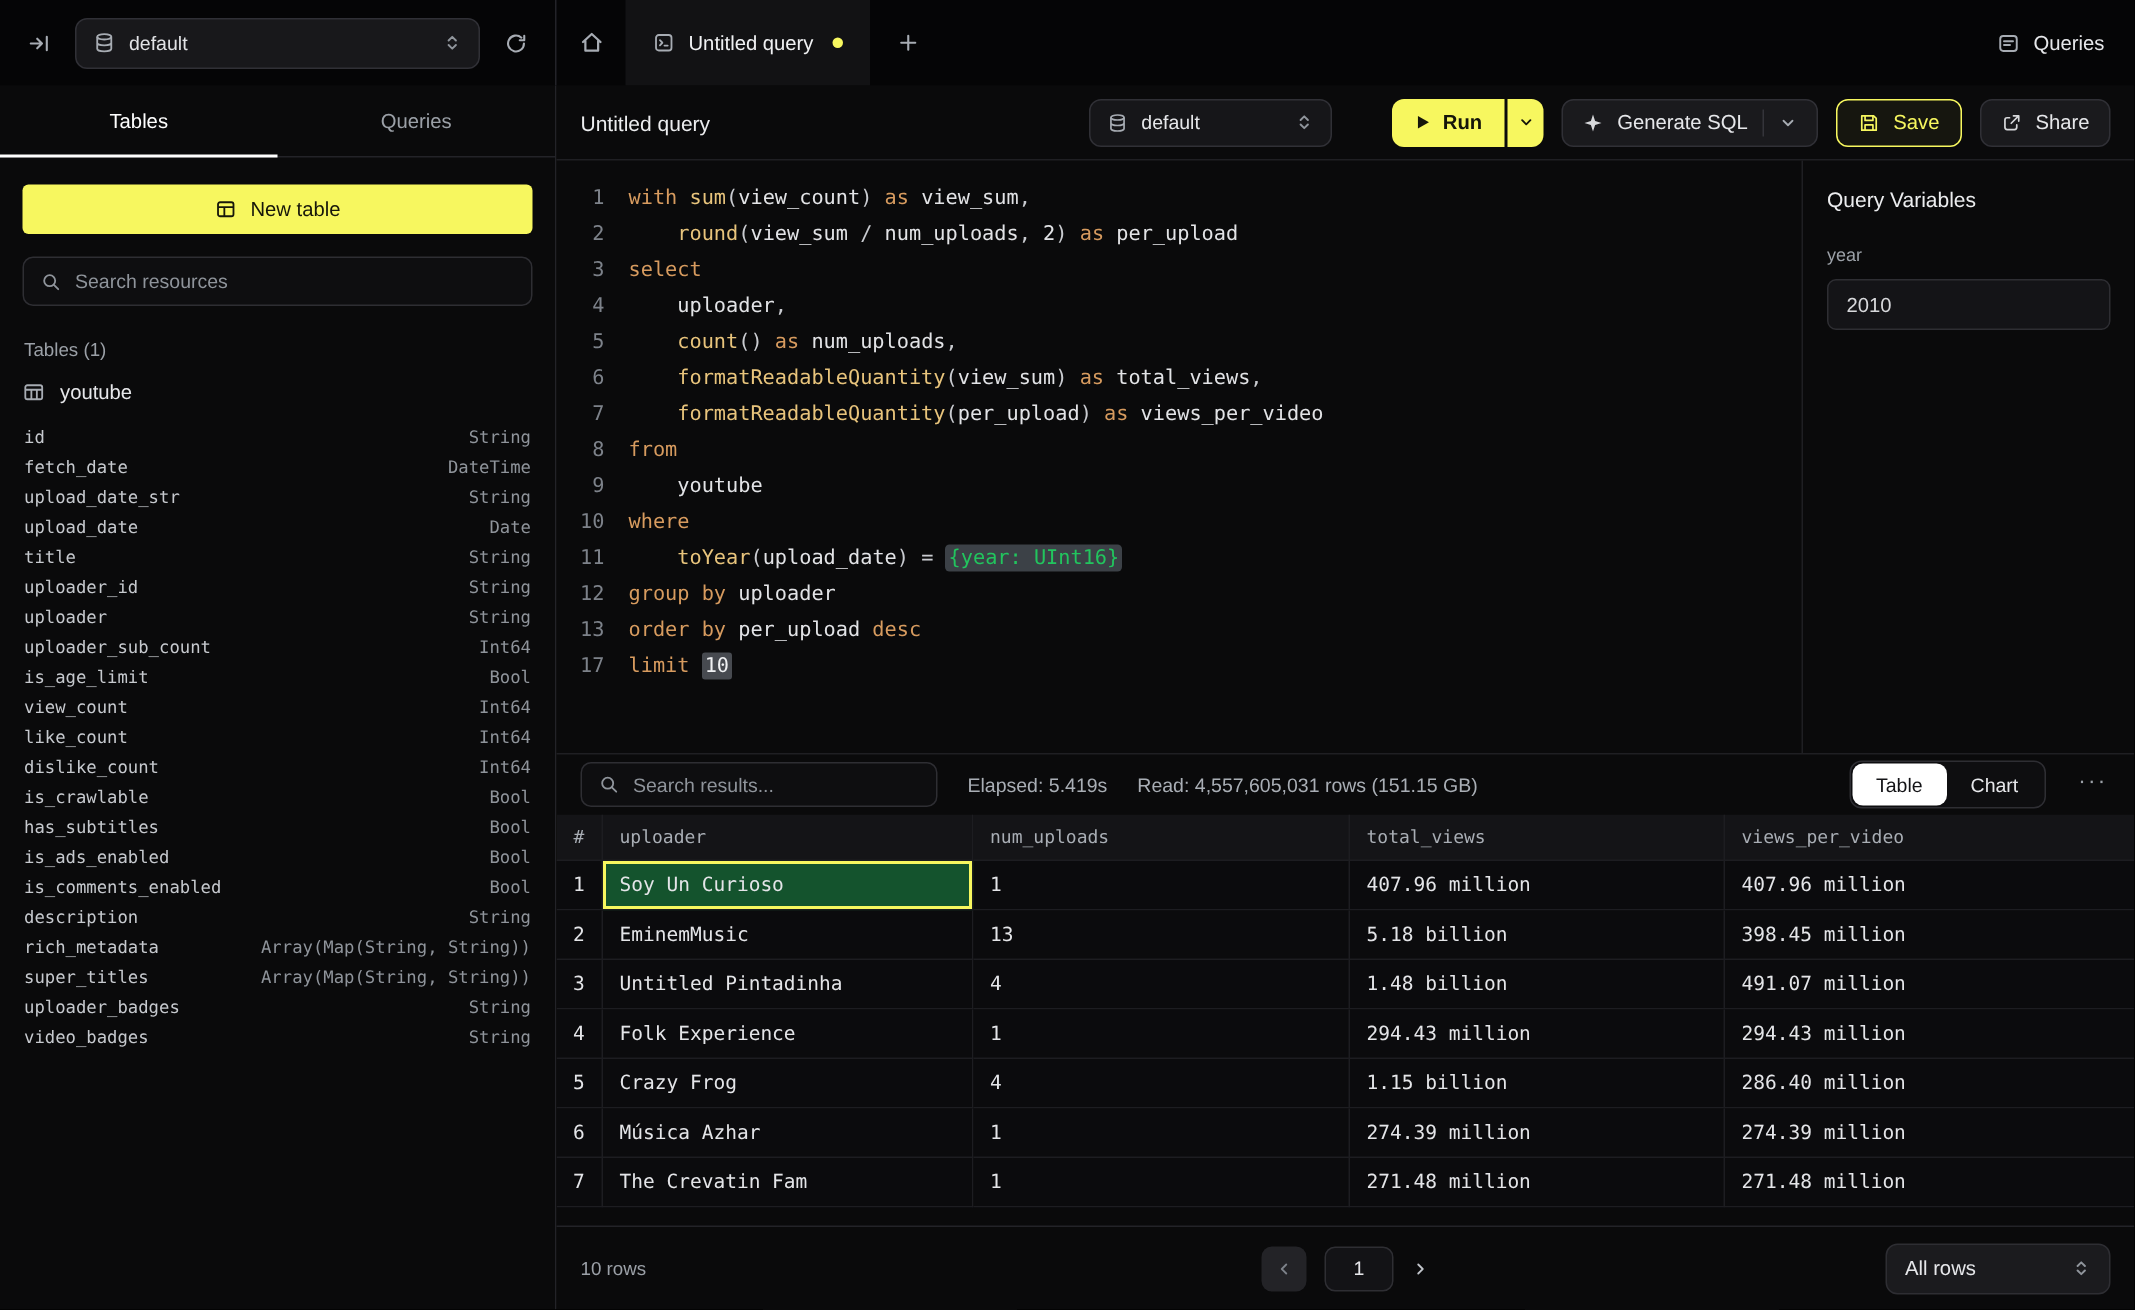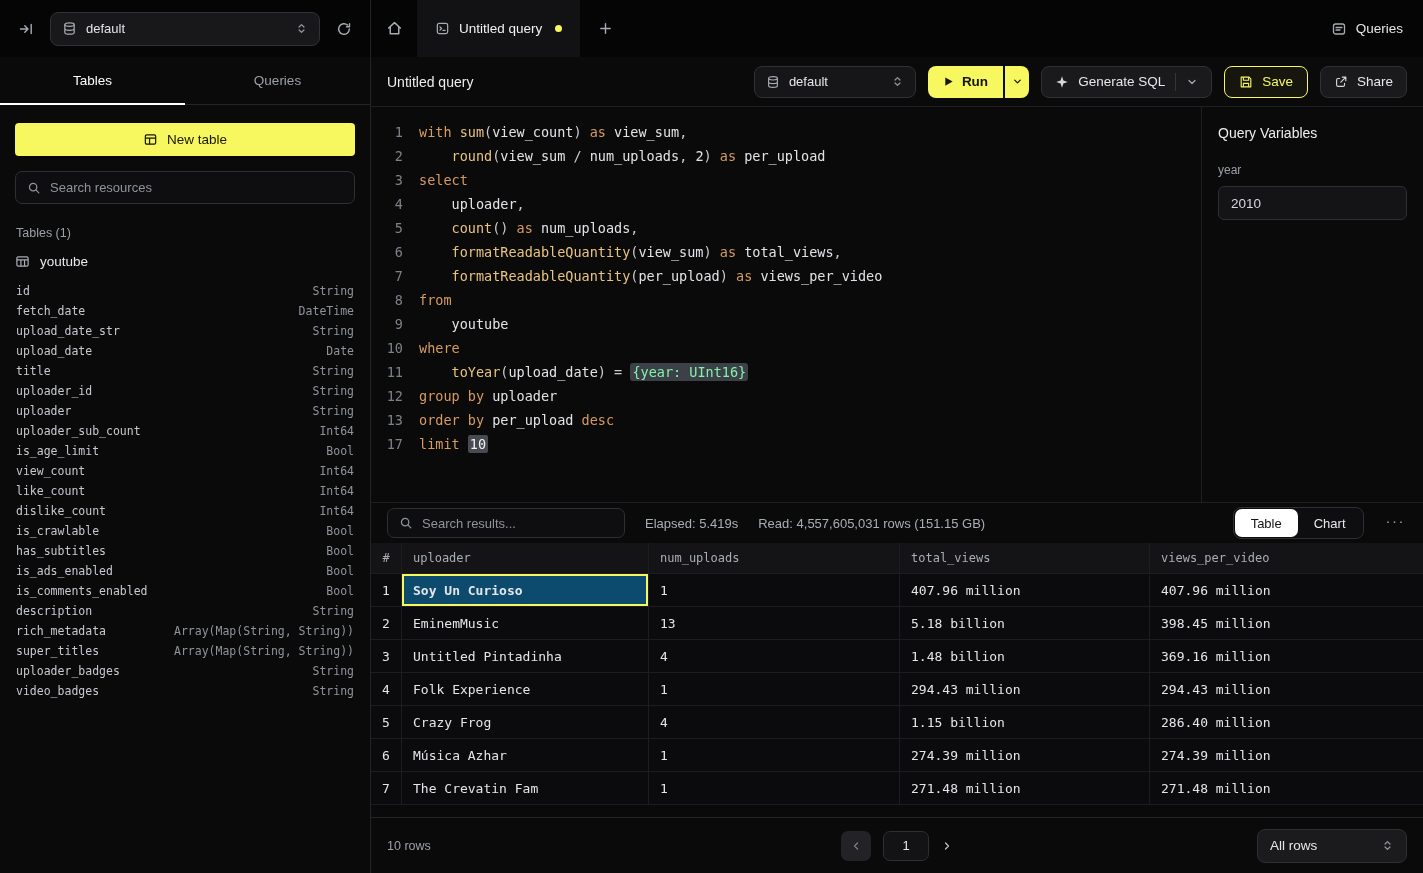--- a/index.html
+++ b/index.html
@@ -47,38 +47,38 @@
   .col-name { color:#c6c9ce; }
   .col-type { color:#8f949b; }
 
   
   .main { flex:1; min-width:0; display:flex; flex-direction:column; background:#0a0a0b; }
   .query-header { height:50px; flex-shrink:0; border-bottom:1px solid #1f1f23; display:flex; align-items:center; padding:0 16px; gap:12px; }
   .qh-title { font-size:14px; color:#ecedef; margin-right:auto; }
   .ctrl-select { width:162px; height:32px; background:#161619; border:1px solid #303036; border-radius:8px; display:flex; align-items:center; gap:9px; padding:0 11px; font-size:13px; cursor:pointer; }
   .ctrl-select .grow { flex:1; }
   .run-btn { height:32px; display:flex; gap:2px; cursor:pointer; }
-  .run-main { background:#f7f75f; color:#15150a; border-radius:8px 0 0 8px; display:flex; align-items:center; gap:8px; padding:0 15px; font-size:13.5px; font-weight:600; }
+  .run-main { background:#f7f75f; color:#15150a; border-radius:8px 0 0 8px; display:flex; align-items:center; gap:8px; padding:0 15px; font-size:13.5px; font-weight:600;margin-left:28px; }
   .run-caret { background:#f7f75f; color:#15150a; width:24px; border-radius:0 8px 8px 0; display:flex; align-items:center; justify-content:center; }
   .dark-btn { height:32px; background:#1a1a1d; border:1px solid #303036; border-radius:8px; color:#e6e7ea; display:flex; align-items:center; gap:9px; padding:0 13px; font-size:13.5px; font-family:inherit; cursor:pointer; }
   .dark-btn .divider { width:1px; align-self:stretch; margin:6px 1px; background:#34343a; }
   .save-btn { height:32px; background:rgba(247,247,95,0.05); border:1px solid #f7f75f; border-radius:8px; color:#f7f75f; display:flex; align-items:center; gap:9px; padding:0 14px; font-size:13.5px; font-family:inherit; cursor:pointer; }
 
   
   .editor-row { flex:1; min-height:0; display:flex; }
   .editor { flex:1; min-width:0; padding:13px 0 0; overflow:hidden; font-family:"DejaVu Sans Mono", monospace; font-size:13.5px; line-height:24px; cursor:text; }
   .code-line { display:flex; }
   .line-number { width:32px; flex-shrink:0; text-align:right; color:#7d828a; }
   .line-code { margin-left:16px; white-space:pre; color:#dfe0e3; }
   .tk-k { color:#d79b5f; }
   .tk-f { color:#e8c47c; }
   .tk-i { color:#e2e3e6; }
   .tk-p { color:#c9cbd0; }
   .tk-n { color:#e2e3e6; }
-  .tk-v { background:#3c4147; color:#86efac; border-radius:3px; padding:1px 2px; }
+  .tk-v { background:#3c4147; color:#22c55e; border-radius:3px; padding:1px 2px; }
   .tk-s { background:#474a50; color:#f0f1f3; border-radius:2px; padding:1px 2px; }
 
   .vars-panel { width:222px; flex-shrink:0; border-left:1px solid #1f1f23; padding:18px 16px;margin-left:24px; }
   .vars-title { font-size:14px; color:#ecedef; }
   .var-label { margin-top:22px; font-size:12px; color:#9ba0a7; }
   .var-input { margin-top:9px; width:100%; height:34px; background:#141417; border:1px solid #2e2e33; border-radius:6px; color:#d7d8db; font-size:13.5px; font-family:inherit; padding:0 12px; outline:none; }
 
   
   .results { flex-shrink:0; border-top:1px solid #1f1f23; display:flex; flex-direction:column; padding-bottom:12px; }
   .results-toolbar { height:40px; flex-shrink:0; display:flex; align-items:center; padding:0 16px; gap:20px; }
@@ -94,21 +94,21 @@
   .results-table { font-family:"DejaVu Sans Mono", monospace; overflow:hidden; }
   .trow { display:flex; }
   .cell { display:flex; align-items:center; padding:0 11px; border-right:1px solid #1d1d21; border-bottom:1px solid #1d1d21; overflow:hidden; white-space:nowrap; }
   .cell.c0 { width:31px; flex-shrink:0; justify-content:center; padding:0; }
   .cell.c1 { width:247px; flex-shrink:0; }
   .cell.c2 { width:251px; flex-shrink:0; }
   .cell.c3 { width:250px; flex-shrink:0; }
   .cell.c4 { flex:1; border-right:none; }
   .cell.th { height:31px; background:#141417; color:#a9aeb5; font-size:12px; cursor:pointer; }
   .cell.td { height:33px; color:#e4e5e8; font-size:13px; background:#0b0b0d; cursor:default; }
-  .cell.td.selected { box-shadow:inset 0 0 0 2px #f7f75f; background:#0c4a6e;font-weight:bold; }
+  .cell.td.selected { box-shadow:inset 0 0 0 2px #f7f75f; background:#14532d; }
 
   
   .main-footer { height:56px; flex-shrink:0; border-top:1px solid #232328; display:flex; align-items:center; padding:0 16px; position:relative; }
   .row-count { font-size:12.5px; color:#9ba0a7; }
   .pagination { position:absolute; left:50%; transform:translateX(-50%); display:flex; align-items:center; gap:12px; }
   .page-prev { width:30px; height:30px; background:#232327; border:none; border-radius:7px; color:#7d828a; display:flex; align-items:center; justify-content:center; cursor:default; }
   .page-input { width:46px; height:30px; background:#131316; border:1px solid #2e2e33; border-radius:7px; color:#e6e7ea; font-size:13px; font-family:inherit; text-align:center; outline:none; }
   .page-next { background:none; border:none; color:#c2c6cc; display:flex; align-items:center; cursor:pointer; }
   .rows-select { margin-left:auto; width:150px; height:34px; background:#1b1b1e; border:1px solid #2e2e33; border-radius:8px; display:flex; align-items:center; padding:0 12px; font-size:13.5px; color:#e6e7ea; cursor:pointer; }
   .rows-select .grow { flex:1; }
@@ -503,21 +503,21 @@
                 <div class="cell td c1">EminemMusic</div>
                 <div class="cell td c2">13</div>
                 <div class="cell td c3">5.18 billion</div>
                 <div class="cell td c4">398.45 million</div>
               </div>
               <div class="trow">
                 <div class="cell td c0">3</div>
                 <div class="cell td c1">Untitled Pintadinha</div>
                 <div class="cell td c2">4</div>
                 <div class="cell td c3">1.48 billion</div>
-                <div class="cell td c4">369.16 million</div>
+                <div class="cell td c4">491.07 million</div>
               </div>
               <div class="trow">
                 <div class="cell td c0">4</div>
                 <div class="cell td c1">Folk Experience</div>
                 <div class="cell td c2">1</div>
                 <div class="cell td c3">294.43 million</div>
                 <div class="cell td c4">294.43 million</div>
               </div>
               <div class="trow">
                 <div class="cell td c0">5</div>

